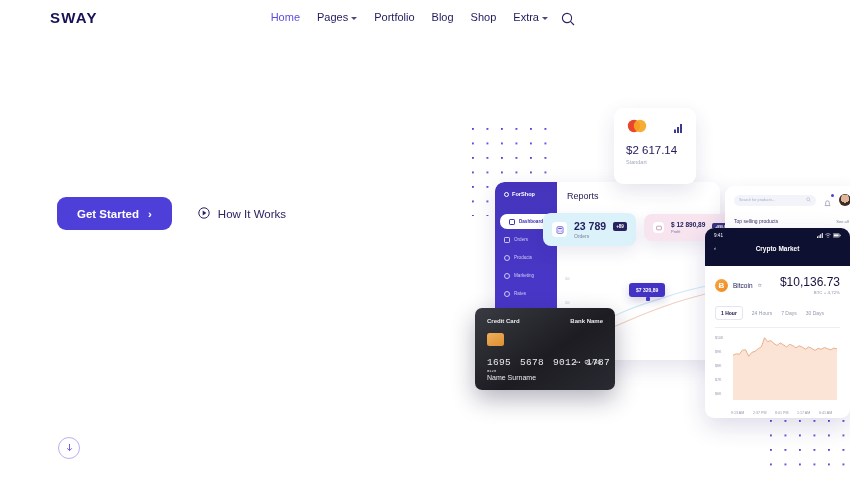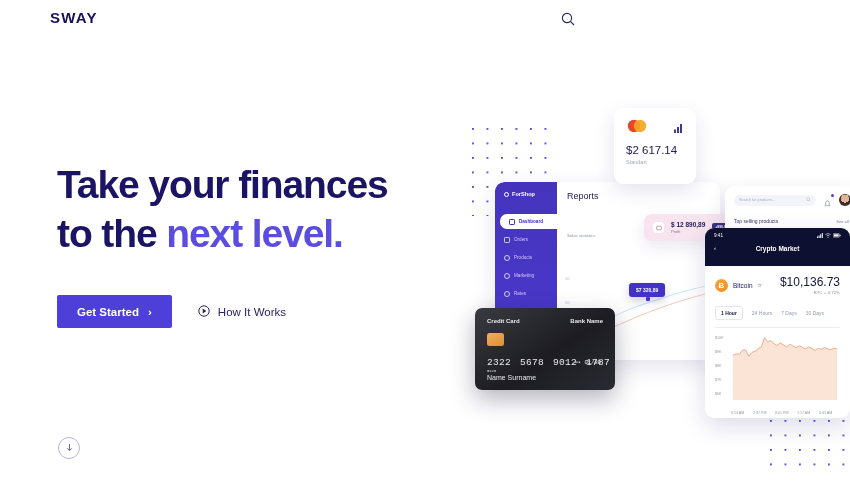--- a/index.html
+++ b/index.html
@@ -52,21 +52,21 @@
     font-size: 39px; line-height: 49px; font-weight: bold;
     letter-spacing: -1.1px; color: #1b1464;
   }
   h1.headline .accent { color: #5b4de0; }
   .subcopy {
     margin-top: 28px; font-size: 12.5px; line-height: 21px; color: #3c4668;
     max-width: 355px;
   }
   .cta-row { margin-top: 37px; display: flex; align-items: center; gap: 26px; }
   .btn-start {
-    background: #4f3fd9; color: #fff; border: none; border-radius: 2px;
+    background: #4f3fd9; color: #fff; border: none; border-radius: 9px;
     font-size: 11.5px; font-weight: bold; height: 33px; padding: 0 20px;
     font-family: inherit; cursor: pointer; display: flex; align-items: center; gap: 9px;
   }
   .how-works {
     display: flex; align-items: center; gap: 8px; font-size: 11.5px;
     color: #2a2363; cursor: pointer;
   }
   .scroll-dot {
     position: absolute; left: 58px; top: 437px;
     width: 22px; height: 22px; border: 1px solid #b9b1ef; border-radius: 50%;
@@ -244,35 +244,53 @@
     font-family: "Liberation Mono", monospace;
   }
   .cc-name { position: absolute; left: 12px; bottom: 9px; font-size: 7px; }
 </style>
 </head>
 <body>
 
 <div class="navbar">
   <div class="logo">SWAY</div>
 
+  <nav class="nav-links">
+    <a class="nav-link active" href="#">
+      <span>Home</span>
+    </a>
+    <a class="nav-link" href="#">
+      <span>Pages</span>
+      <i class="caret"></i>
+    </a>
+    <a class="nav-link" href="#">
+      <span>Portfolio</span>
+    </a>
+    <a class="nav-link" href="#">
+      <span>Blog</span>
+    </a>
+    <a class="nav-link" href="#">
+      <span>Shop</span>
+    </a>
+    <a class="nav-link" href="#">
+      <span>Extra</span>
+      <i class="caret"></i>
+    </a>
+  </nav>
 
   <div class="search-btn">
     <svg width="16" height="16" viewBox="0 0 16 16">
       <circle cx="7" cy="7" r="4.6" fill="none" stroke="#2a2363" stroke-width="1.1"></circle>
       <line x1="10.4" y1="10.4" x2="14" y2="14" stroke="#2a2363" stroke-width="1.1"></line>
     </svg>
   </div>
 
 </div>
 
 <div class="hero-left">
-  <h1 class="headline">
-    <span>Take your finances</span><br>
-    <span>to the </span><span class="accent">next level.</span>
-  </h1>
 
 
   <div class="cta-row">
     <button class="btn-start">
       <span>Get Started</span>
       <span>›</span>
     </button>
     <div class="how-works">
       <span>
         <svg width="12" height="12" viewBox="0 0 12 12">
@@ -351,20 +369,36 @@
       <div class="axis-t" style="top:96px">300</div>
       <div class="axis-t" style="top:120px">200</div>
       <div class="axis-t" style="top:144px">100</div>
       <svg width="150" height="70" style="position:absolute;left:14px;top:96px">
         <path d="M0,55 C22,50 34,42 52,34 C70,26 86,22 104,16 C120,11 136,8 150,5" fill="none" stroke="#cfe9f7" stroke-width="1.1"></path>
         <path d="M0,62 C22,58 36,52 54,44 C72,36 88,30 106,24 C122,19 138,15 150,12" fill="none" stroke="#f2cfc0" stroke-width="1.1"></path>
       </svg>
     </div>
   </div>
 
+  <div class="chip orders">
+    <div class="chip-ic">
+      <svg width="8" height="8" viewBox="0 0 8 8">
+        <rect x="1" y=".7" width="6" height="6.6" rx="1" fill="none" stroke="#5b4de0" stroke-width=".8"></rect>
+        <rect x="2.2" y="1.9" width="3.6" height="1.2" fill="#5b4de0"></rect>
+        <circle cx="2.6" cy="5" r=".5" fill="#5b4de0"></circle>
+          <circle cx="4" cy="5" r=".5" fill="#5b4de0"></circle>
+        <circle cx="5.4" cy="5" r=".5" fill="#5b4de0"></circle>
+      </svg>
+    </div>
+    <div>
+      <div class="chip-big">23 789</div>
+      <div class="chip-sm">Orders</div>
+    </div>
+    <div class="chip-badge">+89</div>
+  </div>
 
   <div class="chip profit">
     <div class="chip-ic">
       <svg width="6" height="6" viewBox="0 0 6 6">
         <rect x=".6" y="1.2" width="4.8" height="3.6" rx=".8" fill="none" stroke="#b4789f" stroke-width=".7"></rect>
       </svg>
     </div>
     <div>
       <div class="chip-big">$ 12 890,89</div>
       <div class="chip-sm">Profit</div>
@@ -484,21 +518,21 @@
     </div>
   </div>
 
   <div class="cc">
     <div class="cc-top">
       <span>Credit Card</span>
       <span>Bank Name</span>
     </div>
     <div class="chip-gold"></div>
     <div class="cc-num">
-      <span>2322</span>
+      <span>1695</span>
       <span>5678</span>
       <span>9012</span>
       <span>1787</span>
     </div>
     <div class="cc-cvv">0123</div>
     <div class="cc-exp">
       <span>═•</span>
       <span>01/80</span>
     </div>
     <div class="cc-name">Name Surname</div>

